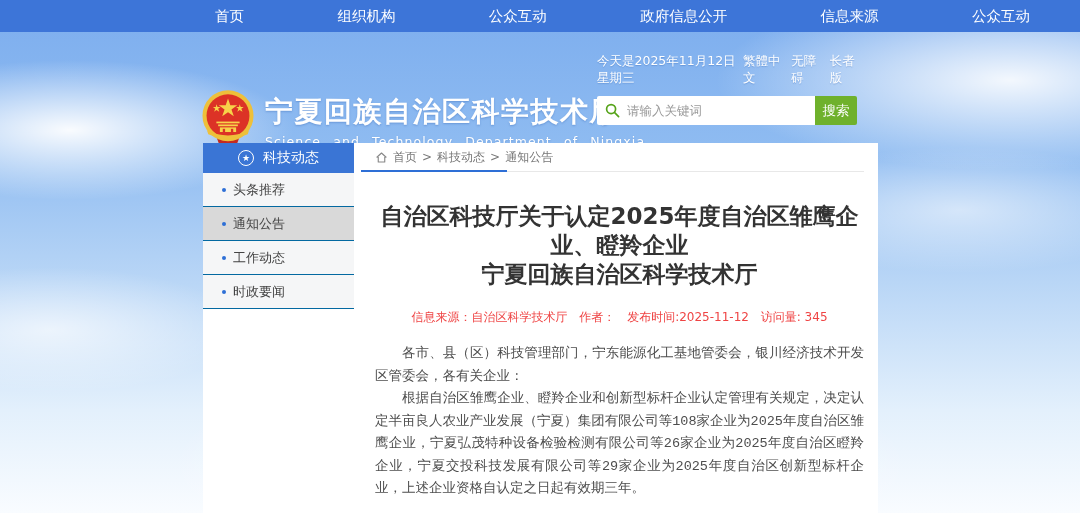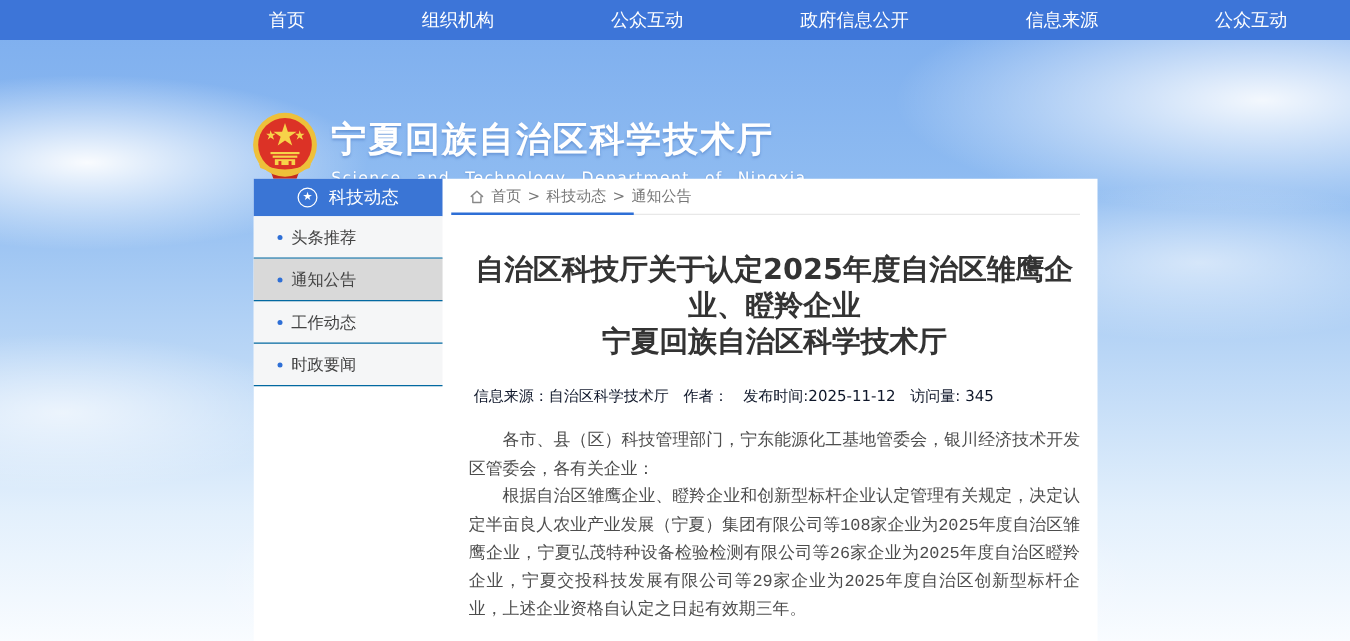--- a/index.html
+++ b/index.html
@@ -59,21 +59,21 @@
   .side-menu li.active { background:#d9d9d9; }
   .bullet { width:4px; height:4px; border-radius:50%; background:#2e6fd6; margin-right:7px; flex:0 0 auto; }
 
   .content { position:absolute; left:158px; top:0; width:517px; padding:0 14px; }
   .breadcrumb { position:relative; height:29px; display:flex; align-items:center; gap:5px; font-size:12px; color:#777;
                 border-bottom:1px solid #e8e8e8; }
   .breadcrumb a { color:#777; text-decoration:none; cursor:pointer; }
   .crumb-underline { position:absolute; left:-14px; bottom:-1px; width:146px; height:2px; background:#2e6fd6; }
 
   .art-title { margin-top:30px; text-align:center; font-size:23px; font-weight:bold; color:#333; line-height:29px; }
-  .art-meta { margin-top:20px; text-align:left; font-size:12px; color:#0f172a; }
+  .art-meta { margin-top:20px; text-align:center; font-size:12px; color:#ef4444; }
   .art-meta span { margin:0 4px; }
   .art-body { margin-top:17px; font-size:13.5px; color:#4d4d4d; line-height:22.5px; text-align:justify;font-family:Liberation Mono, monospace; }
   .art-body p { text-indent:2em; }
   .attachments { margin-top:31px; padding-left:18px; display:flex; font-size:13.5px; color:#555; line-height:21.5px; }
   .attachments .att-list div { cursor:pointer; }
 </style>
 </head>
 <body>
 
 <div class="page">
@@ -104,20 +104,40 @@
         <rect x="41" y="68.5" width="4" height="5.5" fill="#dc3226"></rect>
         <rect x="55" y="68.5" width="4" height="5.5" fill="#dc3226"></rect>
         <path d="M14 72 Q50 88 86 72 L84 78 Q50 92 16 78 Z" fill="#eec03a"></path>
       </svg>
       <div class="brand-text">
         <div class="site-title">宁夏回族自治区科学技术厅</div>
         <div class="site-sub">Science and Technology Department of Ningxia</div>
       </div>
     </div>
 
+    <div class="header-right">
+      <div class="top-links">
+        <span>今天是2025年11月12日 星期三</span>
+        <span class="lang-links">
+          <a>繁體中文</a>
+          <a>无障碍</a>
+          <a>长者版</a>
+        </span>
+      </div>
+      <div class="search-row">
+        <div class="search-box">
+          <svg width="15" height="15" viewBox="0 0 16 16">
+            <circle cx="6.5" cy="6.5" r="4.8" fill="none" stroke="#56a31a" stroke-width="1.8"></circle>
+            <line x1="10.3" y1="10.3" x2="14.5" y2="14.5" stroke="#56a31a" stroke-width="1.8" stroke-linecap="round"></line>
+          </svg>
+          <input type="text" placeholder="请输入关键词" style="">
+        </div>
+        <button class="search-btn">搜索</button>
+      </div>
+    </div>
   </header>
 
   <div class="main">
 
     <aside class="sidebar">
       <div class="sidebar-head">
         <span class="circ">★</span>
         <span>科技动态</span>
       </div>
       <ul class="side-menu">

